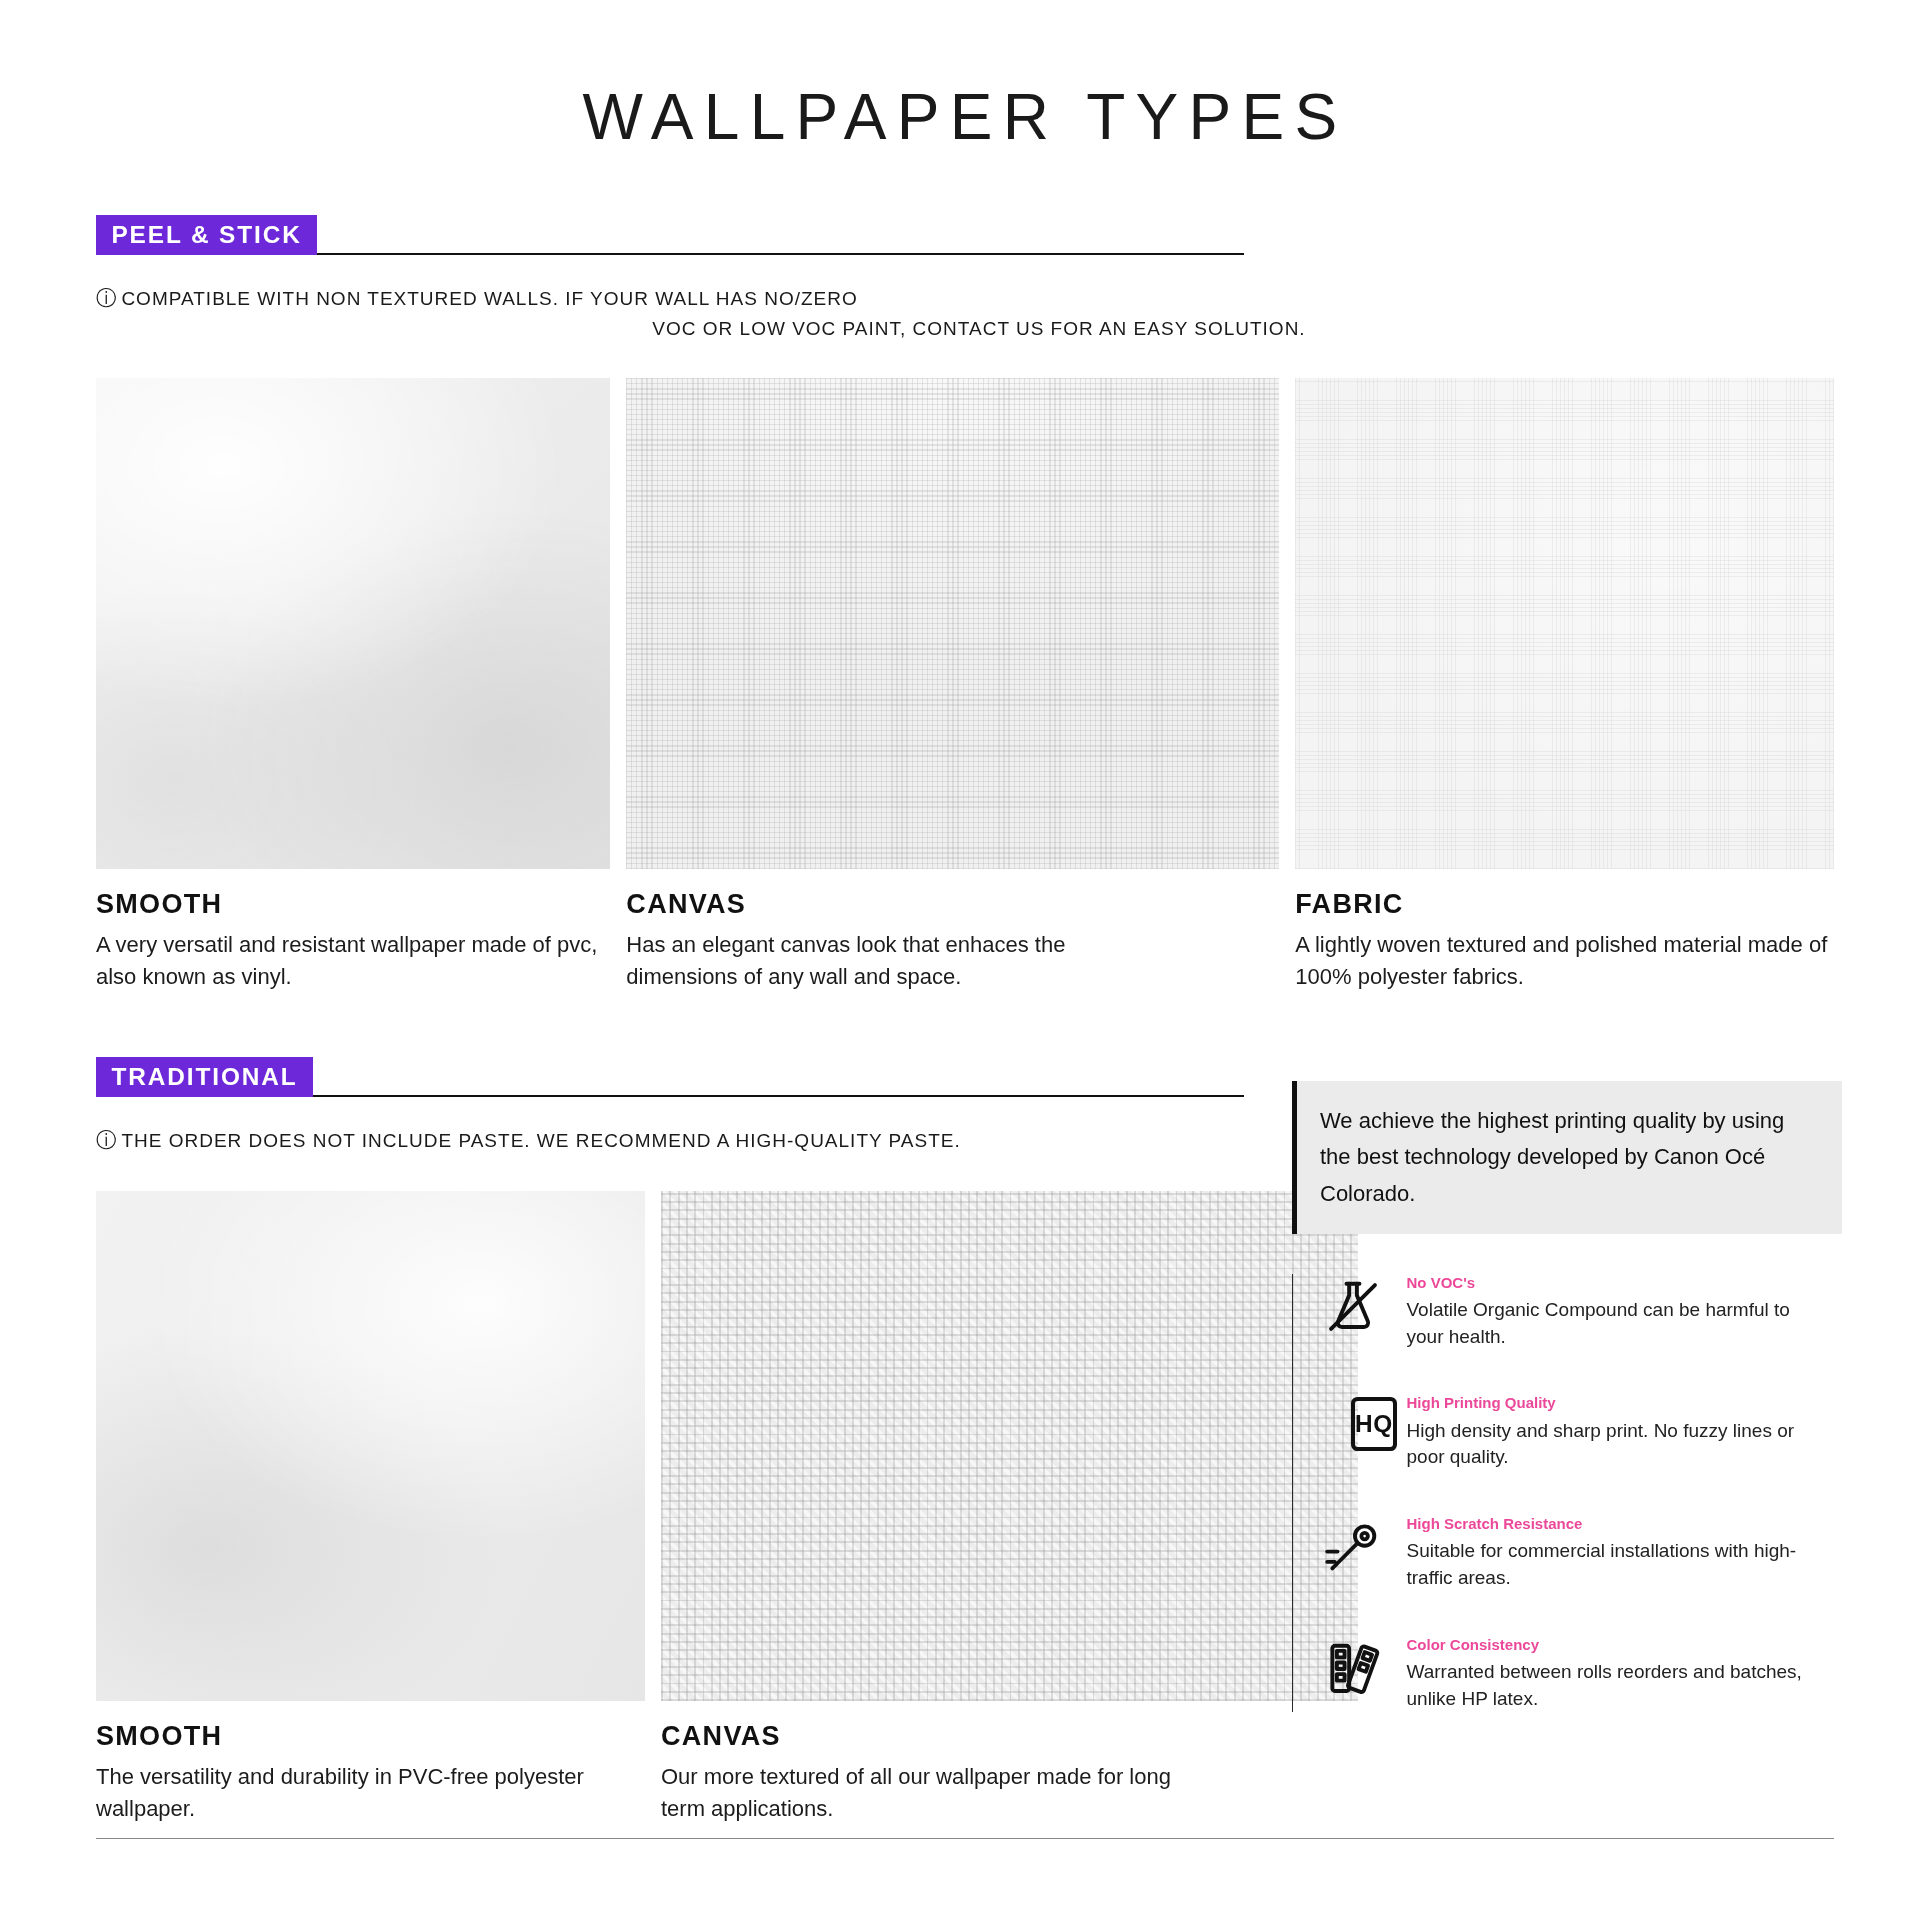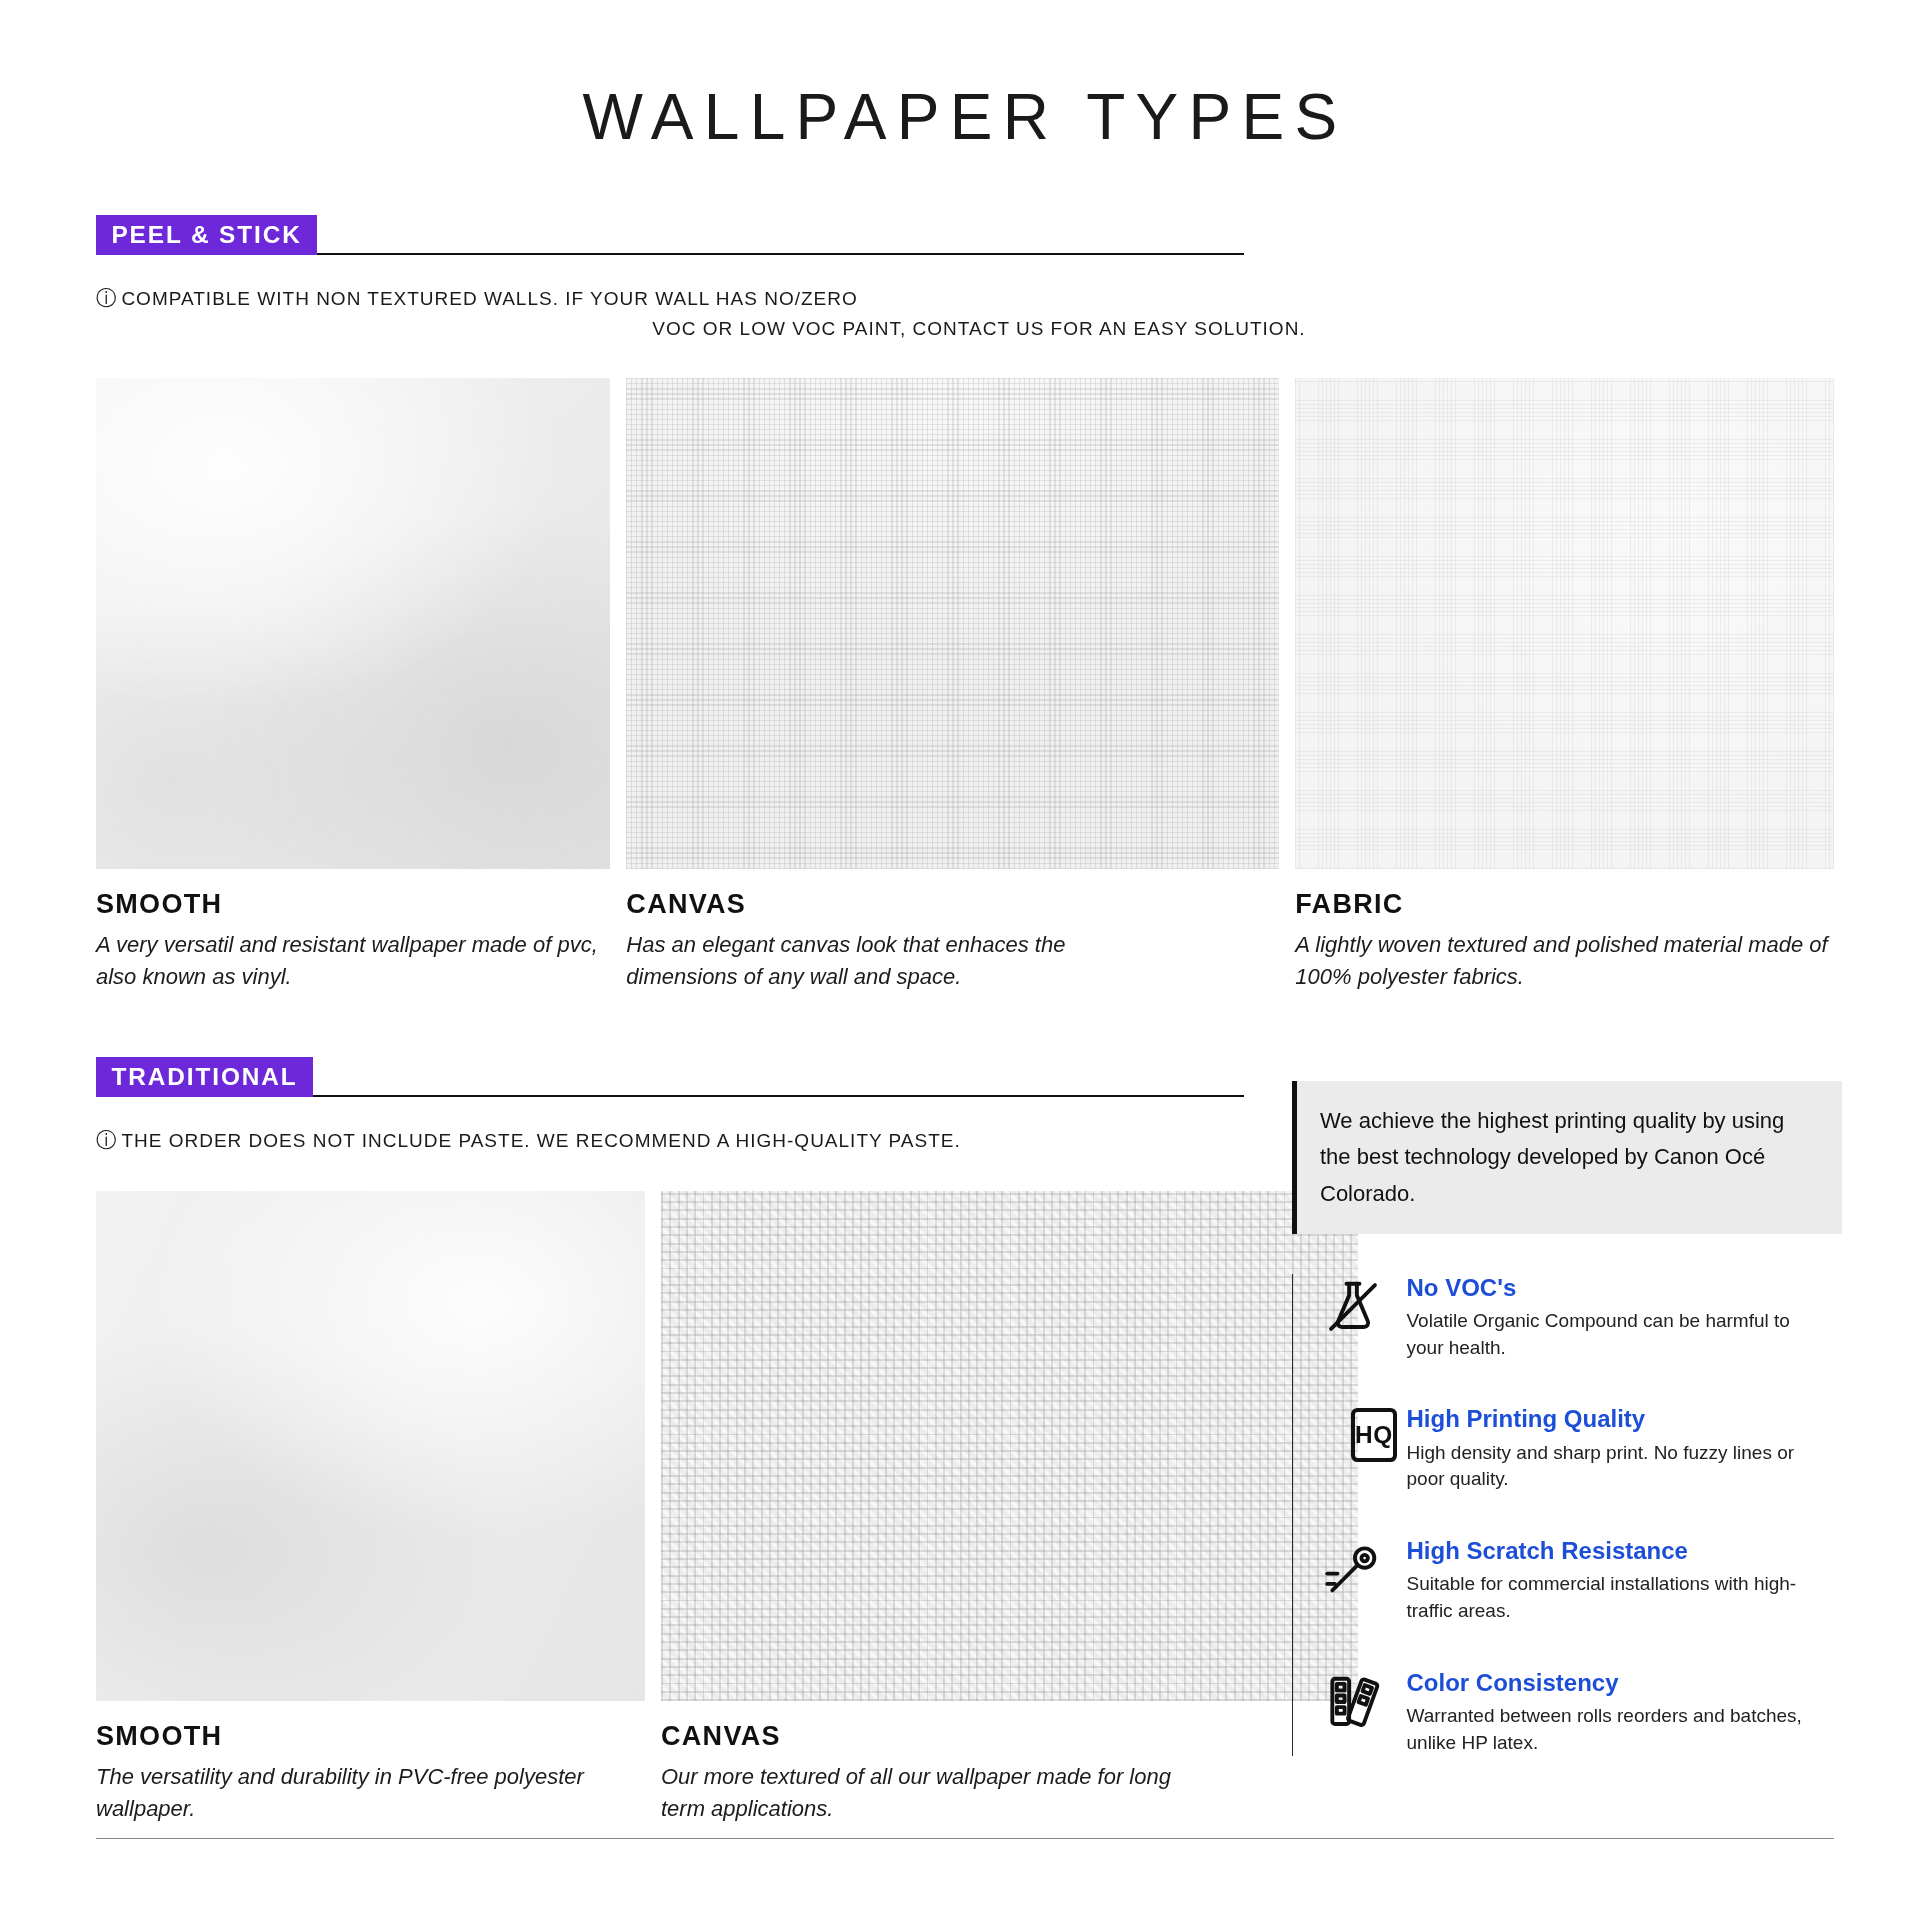--- a/index.html
+++ b/index.html
@@ -68,41 +68,41 @@
   }
   .tex-canvas2 {
     background-color:#ededed;
     background-image:
       repeating-linear-gradient(0deg, rgba(138,138,138,0.26) 0 1.9px, rgba(255,255,255,0) 1.9px 8.3px),
       repeating-linear-gradient(90deg, rgba(138,138,138,0.26) 0 1.9px, rgba(255,255,255,0) 1.9px 8.3px),
       repeating-linear-gradient(45deg, rgba(255,255,255,0.55) 0 3.9px, rgba(255,255,255,0) 3.9px 9px);
   }
 
   .swatch-name { margin-top:20.5px; font-size:27px; font-weight:700; letter-spacing:1.3px; color:#111; }
-  .swatch-desc { margin-top:9px; font-size:22px; line-height:1.45; color:#1c1c1c; max-width:533px;font-style:italic; }
+  .swatch-desc { margin-top:9px; font-size:22px; line-height:1.45; color:#1c1c1c; max-width:533px; }
 
   
   .right-col { position:absolute; left:1292px; top:1081px; width:550px; }
   .quality-box {
     background:#ebebeb; border-left:5.8px solid #111; box-sizing:border-box;
     padding:22px 23px; font-size:22px; line-height:1.65; color:#111; width:100%;
   }
   .features {
     margin-top:40px; border-left:1.9px solid #2b2b2b; padding-left:26px;
     display:flex; flex-direction:column; gap:44px;
   }
   .feature { display:flex; align-items:flex-start; gap:20.5px; }
   .feature-icon-wrap { width:67px; flex:0 0 67px; display:flex; justify-content:center; padding-top:2.6px; }
   .feature-icon-svg { width:62px; height:62px; stroke:#111; stroke-width:3; fill:none; stroke-linecap:round; stroke-linejoin:round; }
   .hq-box {
     width:54px; height:46px; border:4.5px solid #111; border-radius:6.4px;
     display:flex; align-items:center; justify-content:center;
     font-weight:800; font-size:24.4px; letter-spacing:0.6px; color:#111;margin-left:43px;
   }
-  .feature-title { font-size:24px; font-weight:700; color:#1d4ed8; }
+  .feature-title { font-size:15px; font-weight:700; color:#ec4899; }
   .feature-desc { margin-top:6.4px; font-size:19px; line-height:1.4; color:#222; max-width:398px; }
 
   .bottom-rule { position:absolute; left:96px; top:1838px; width:1738px; height:1.3px; background:#8a8a8a; }
 </style>
 </head>
 <body>
 
 <div class="page">
   <div class="content">
 

